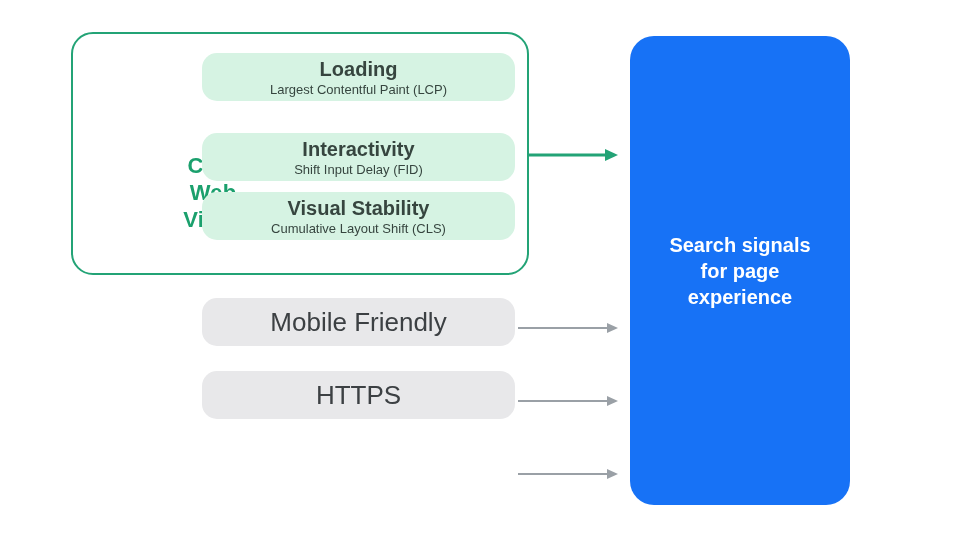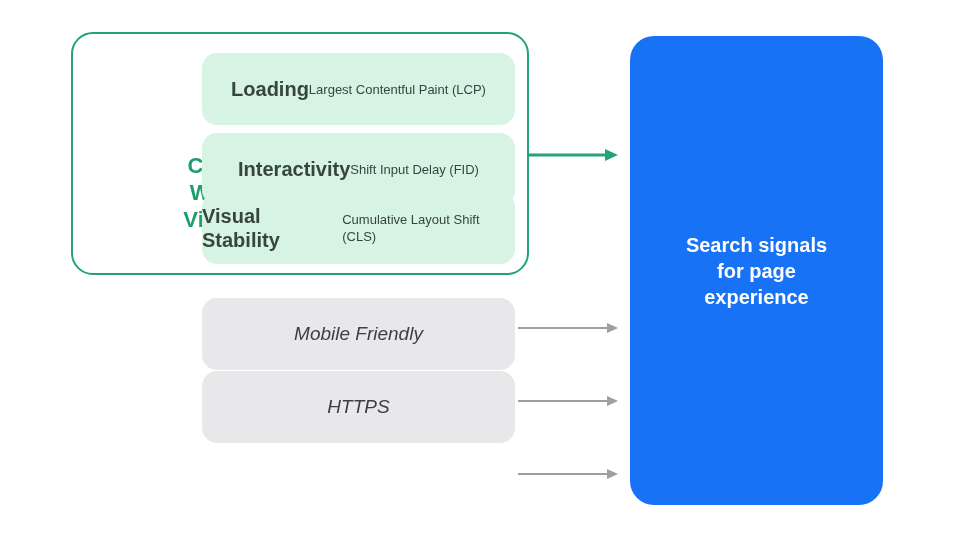--- a/index.html
+++ b/index.html
@@ -38,23 +38,24 @@
     line-height: 27px;
     font-weight: 700;
     color: #1BA06D;
     letter-spacing: 0.2px;
   }
 
   .pill {
     position: absolute;
     left: 202px;
     width: 313px;
-    height: 72px;
+    height: 48px;
     border-radius: 15px;
     display: flex;
+    flex-direction: column;
     align-items: center;
     justify-content: center;
     box-sizing: border-box;
     text-align: left;
   }
   .pill.green { background: #D6F3E3; }
   .pill.gray  { background: #E8E8EA; }
 
   .pill-title {
     font-size: 20px;
@@ -63,23 +64,22 @@
     color: #36453F;
   }
   .pill-sub {
     font-size: 13px;
     line-height: 17px;
     font-weight: 400;
     color: #36453F;
   }
   .pill.gray .pill-title {
     font-weight: 500;
-    font-size: 19px;
+    font-size: 26px;
     color: #3C4043;
-    font-style: italic;
   }
 
   #pill-loading       { top: 53px;  }
   #pill-interactivity { top: 133px; }
   #pill-visual        { top: 192px; }
 
   #pill-mobile { top: 298px; }
   #pill-https  { top: 371px; }
   #pill-interstitials { top: 444px; }
 
@@ -115,21 +115,21 @@
   }
   #arrow-mobile { top: 320px; }
   #arrow-https  { top: 393px; }
   #arrow-interstitials { top: 466px; }
 
   
   .target-box {
     position: absolute;
     left: 630px;
     top: 36px;
-    width: 253px;
+    width: 220px;
     height: 469px;
     background: #1772F6;
     border-radius: 24px;
     display: flex;
     align-items: center;
     justify-content: center;
   }
   .target-label {
     width: 170px;
     text-align: center;

